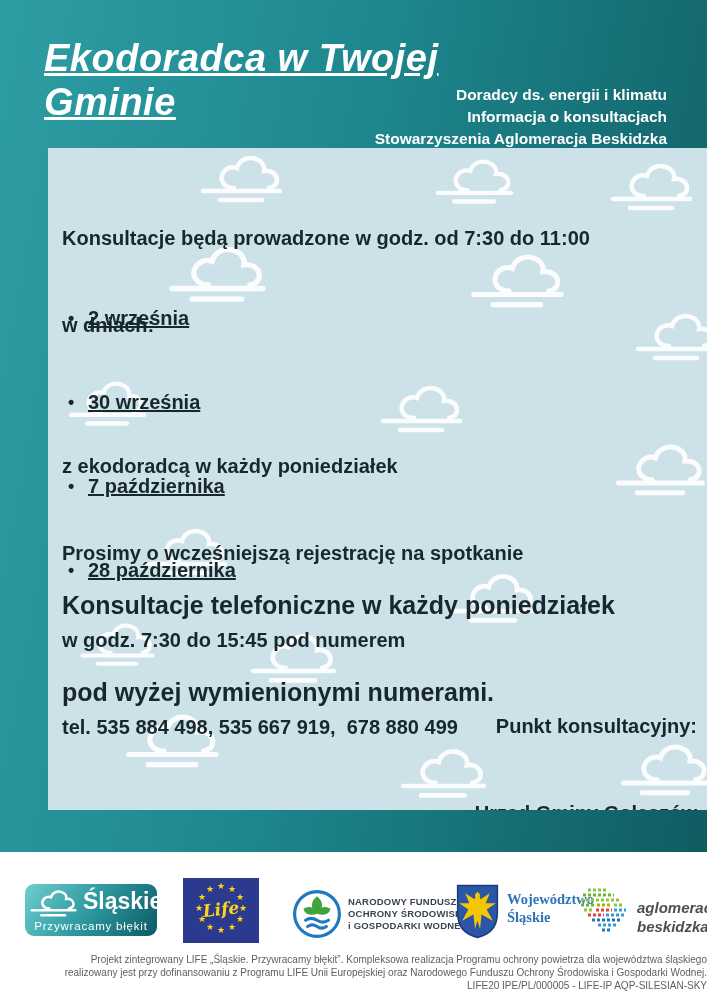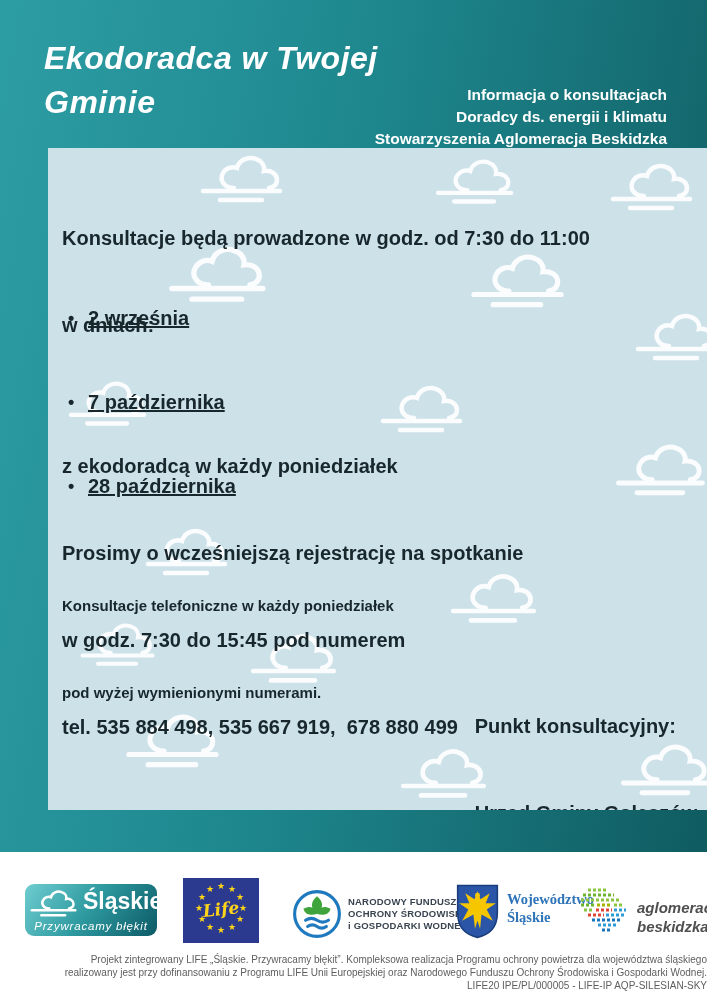--- a/index.html
+++ b/index.html
@@ -5,45 +5,45 @@
   html,body{margin:0;padding:0;background:#ffffff;}
   .poster{position:relative;width:707px;height:1000px;background:#ffffff;overflow:hidden;
           font-family:"Liberation Sans",sans-serif;}
 
   
   .teal-bg{position:absolute;left:0;top:0;width:707px;height:852px;
            background:linear-gradient(100deg,#2D9DA4 0%,#1E878E 45%,#0F5C61 100%);}
 
   
   .title{position:absolute;left:44px;top:36px;color:#ffffff;font-style:italic;font-weight:bold;
-         font-size:32px;line-height:44px;letter-spacing:.5px;z-index:2;}
+         font-size:38px;line-height:44px;letter-spacing:.5px;z-index:2;text-decoration:underline;}
   .header-info{position:absolute;right:40px;top:84px;text-align:right;color:#ffffff;
                font-weight:bold;font-size:15.5px;line-height:22px;z-index:2;}
 
   
   .box{position:absolute;left:48px;top:148px;width:621px;height:662px;background:#CDE1E9;
        overflow:hidden;padding-left:44px;}
   .cloud{position:absolute;opacity:.92;}
   .box-text{position:absolute;z-index:2;color:#17272C;font-weight:bold;white-space:pre-wrap;}
   .intro{left:14px;top:18px;font-size:20px;line-height:29px;}
   .dates{left:14px;top:100px;font-size:20px;line-height:28px;list-style:none;margin:0;padding:0;}
   .dates li{margin:0;padding-left:26px;position:relative;text-decoration:underline;}
   .dates li::before{content:"•";position:absolute;left:6px;font-size:18px;}
   .registration{left:14px;top:246px;font-size:20px;line-height:29px;}
-  .phone-note{left:14px;top:385px;font-size:15px;line-height:29px;}
-  .contact{right:16px;top:506px;font-size:20px;line-height:29px;}
+  .phone-note{left:14px;top:385px;font-size:25px;line-height:29px;}
+  .contact{right:16px;top:506px;text-align:right;font-size:20px;line-height:29px;}
 
   
   .footer{position:absolute;left:0;top:852px;width:707px;height:165px;background:#ffffff;}
 
   .logo-slaskie{position:absolute;left:25px;top:32px;width:132px;height:52px;border-radius:9px;
       background:linear-gradient(125deg,#6FCDD0 0%,#2E9AA0 48%,#0C5A66 100%);overflow:hidden;}
   .logo-slaskie .sl-title{position:absolute;left:58px;top:4px;color:#fff;font-weight:bold;font-size:23px;}
   .logo-slaskie .sl-sub{position:absolute;left:0;right:0;bottom:4px;text-align:center;color:#fff;
-      font-style:italic;font-size:11.5px;letter-spacing:.8px;}
+      font-size:11.5px;letter-spacing:.8px;}
   .logo-slaskie .sl-cloud{position:absolute;left:4px;top:3px;}
 
   .logo-life{position:absolute;left:183px;top:26px;width:76px;height:65px;background:#2B3A8F;}
   .logo-life .star{position:absolute;color:#FFD617;font-size:9px;line-height:9px;width:10px;
       text-align:center;}
   .logo-life .life-word{position:absolute;left:0;right:0;top:21px;text-align:center;color:#FFD617;
       font-family:"DejaVu Serif",serif;font-style:italic;font-weight:bold;font-size:17px;
       transform:rotate(-6deg);}
 
   .logo-nfos{position:absolute;left:292px;top:37px;}
@@ -76,22 +76,22 @@
     </defs>
   </svg>
 
   <div class="teal-bg"></div>
 
   <div class="title">
     <div>Ekodoradca w Twojej</div>
     <div>Gminie</div>
   </div>
   <div class="header-info">
+    <div>Doradcy ds. energii i klimatu</div>
     <div>Informacja o konsultacjach</div>
-    <div>Doradcy ds. energii i klimatu</div>
     <div>Stowarzyszenia Aglomeracja Beskidzka</div>
   </div>
 
   <div class="box">
 
     <svg class="cloud" style="left:150px;top:2px;width:110px;height:60px" viewBox="0 0 110 60">
         <use href="#cloud-shape" xlink:href="#cloud-shape"></use>
       </svg>
     <svg class="cloud" style="left:385px;top:6px;width:105px;height:57px" viewBox="0 0 110 60">
         <use href="#cloud-shape" xlink:href="#cloud-shape"></use>
@@ -139,20 +139,21 @@
         <use href="#cloud-shape" xlink:href="#cloud-shape"></use>
       </svg>
 
     <div class="box-text intro">
       <div>Konsultacje będą prowadzone w godz. od 7:30 do 11:00</div>
       <div>w dniach:</div>
     </div>
 
     <ul class="box-text dates">
       <li><span>2 września</span></li>
+      <li><span>30 września</span></li>
       <li><span>7 października</span></li>
       <li><span>28 października</span></li>
     </ul>
 
     <div class="box-text registration">
       <div>z ekodoradcą w każdy poniedziałek</div>
       <div>Prosimy o wcześniejszą rejestrację na spotkanie</div>
       <div>w godz. 7:30 do 15:45 pod numerem</div>
       <div>tel. 535 884 498, 535 667 919,  678 880 499</div>
     </div>

